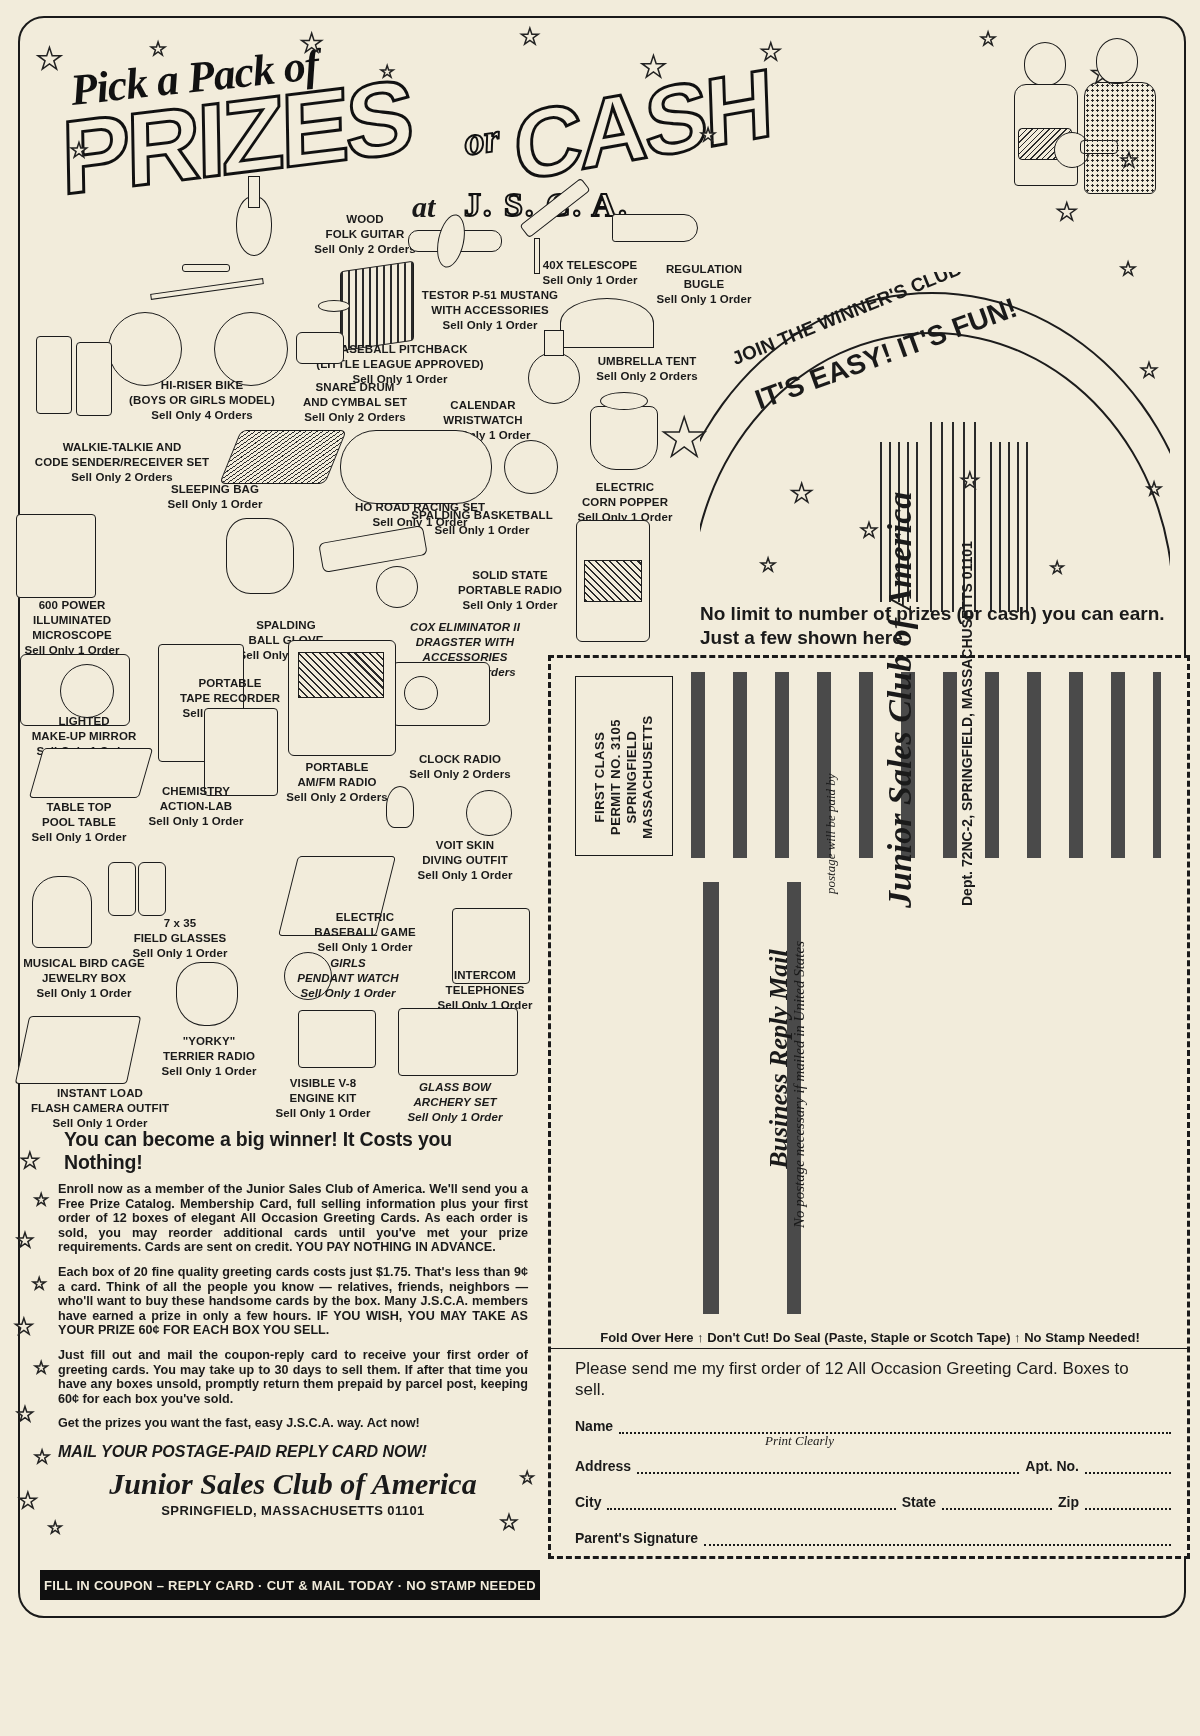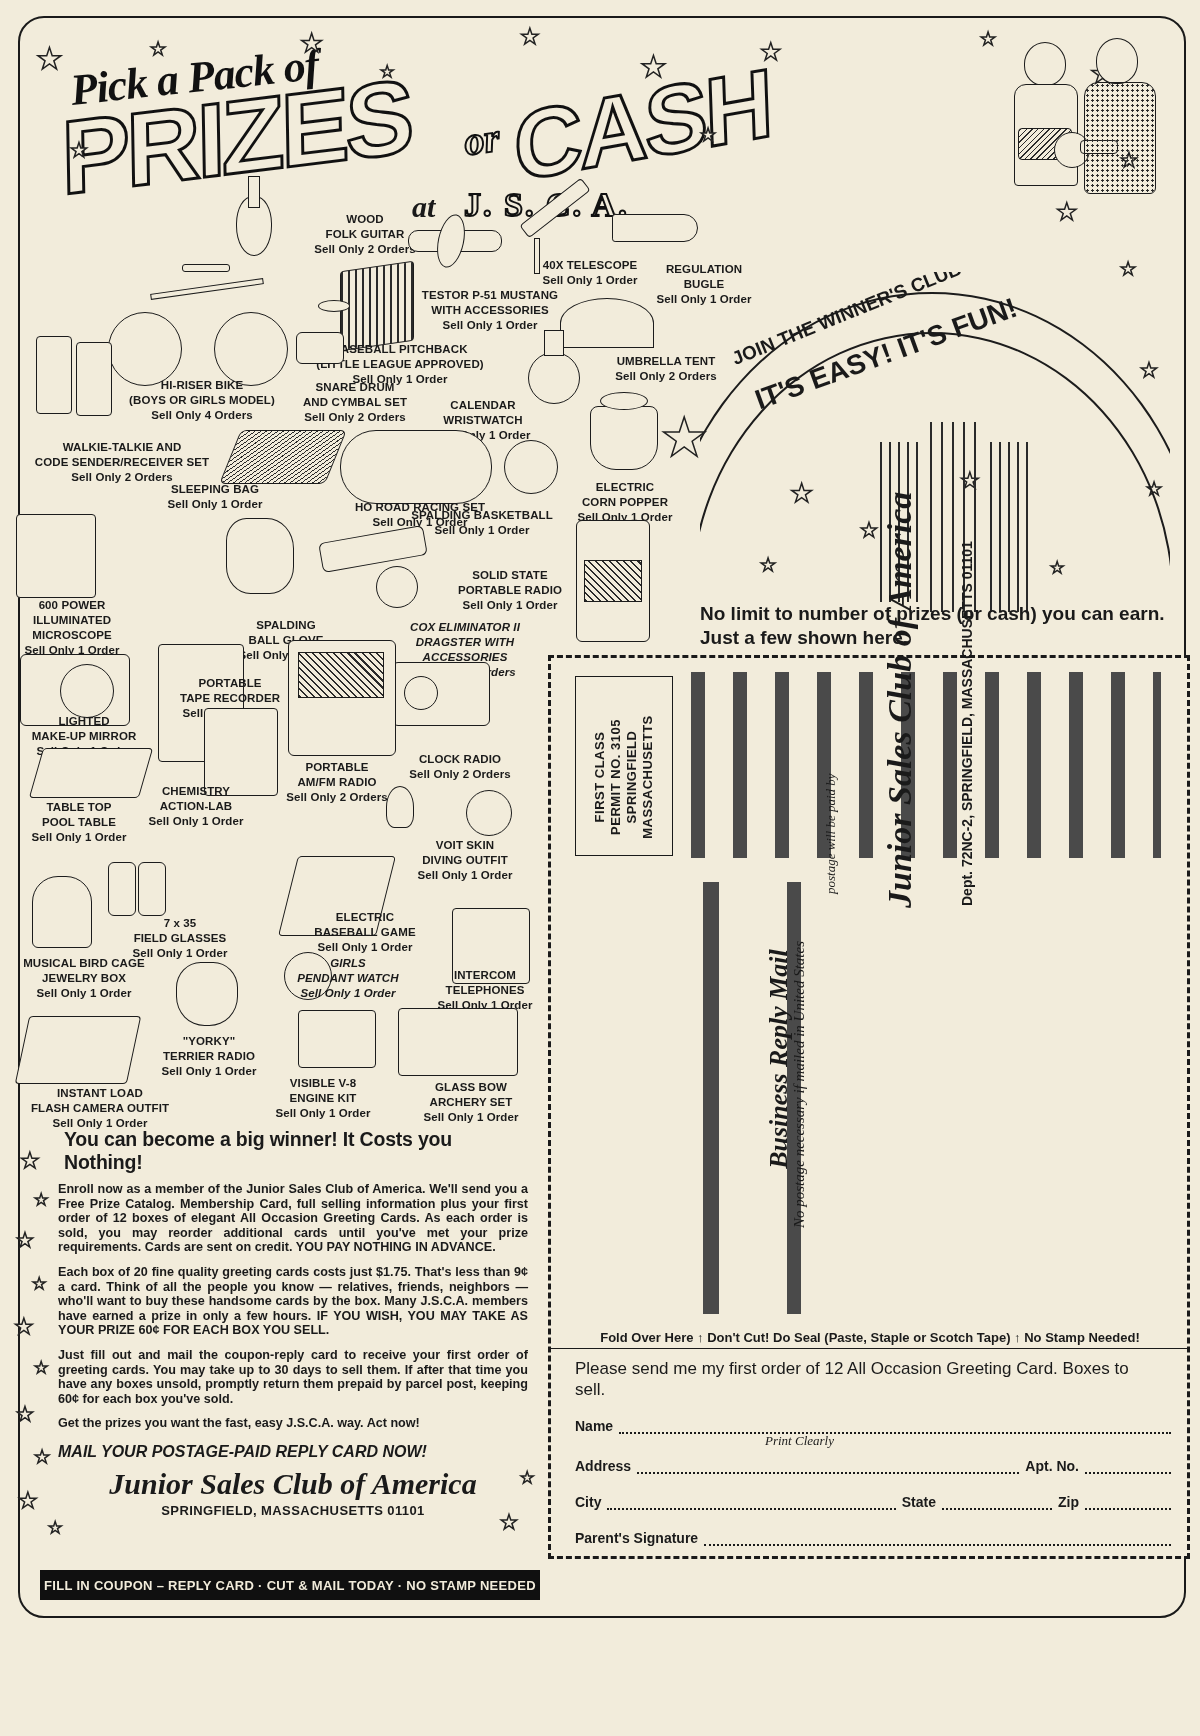--- a/index.html
+++ b/index.html
@@ -343,21 +343,21 @@
   </div>
 
   <div class="art hatch3" style="left:340px;top:266px;width:72px;height:78px;border-radius:4px;transform:skewY(-8deg);"></div>
   <div class="prize" style="left:300px;top:342px;width:200px;">
     <span class="nm" style="white-space:pre-line;">BASEBALL PITCHBACK
 (LITTLE LEAGUE APPROVED)</span>
     <span class="sell">Sell Only 1 Order</span>
   </div>
 
   <div class="art" style="left:560px;top:298px;width:92px;height:48px;border-radius:50% 50% 0 0;"></div>
-  <div class="prize" style="left:601px;top:354px;width:130px;">
+  <div class="prize" style="left:582px;top:354px;width:130px;">
     <span class="nm">UMBRELLA TENT</span>
     <span class="sell">Sell Only 2 Orders</span>
   </div>
 
   <div class="art round" style="left:108px;top:312px;width:72px;height:72px;"></div>
   <div class="art round" style="left:214px;top:312px;width:72px;height:72px;"></div>
   <div class="art" style="left:150px;top:286px;width:112px;height:4px;transform:rotate(-8deg);"></div>
   <div class="art" style="left:182px;top:264px;width:46px;height:6px;border-radius:3px;"></div>
   <div class="prize" style="left:112px;top:378px;width:180px;">
     <span class="nm" style="white-space:pre-line;">HI-RISER BIKE
@@ -543,21 +543,21 @@
   </div>
 
   <div class="art" style="left:298px;top:1010px;width:76px;height:56px;border-radius:4px;"></div>
   <div class="prize" style="left:258px;top:1076px;width:130px;">
     <span class="nm" style="white-space:pre-line;">VISIBLE V-8
 ENGINE KIT</span>
     <span class="sell">Sell Only 1 Order</span>
   </div>
 
   <div class="art" style="left:398px;top:1008px;width:118px;height:66px;border-radius:4px;"></div>
-  <div class="prize" style="left:406px;top:1080px;width:130px;">
+  <div class="prize" style="left:390px;top:1080px;width:130px;font-style:italic;">
     <span class="nm" style="white-space:pre-line;">GLASS BOW
 ARCHERY SET</span>
     <span class="sell">Sell Only 1 Order</span>
   </div>
 
   <div class="art" style="left:22px;top:1016px;width:110px;height:66px;border-radius:4px;transform:skewX(-12deg);"></div>
   <div class="prize" style="left:10px;top:1086px;width:180px;">
     <span class="nm" style="white-space:pre-line;">INSTANT LOAD
 FLASH CAMERA OUTFIT</span>
     <span class="sell">Sell Only 1 Order</span>

